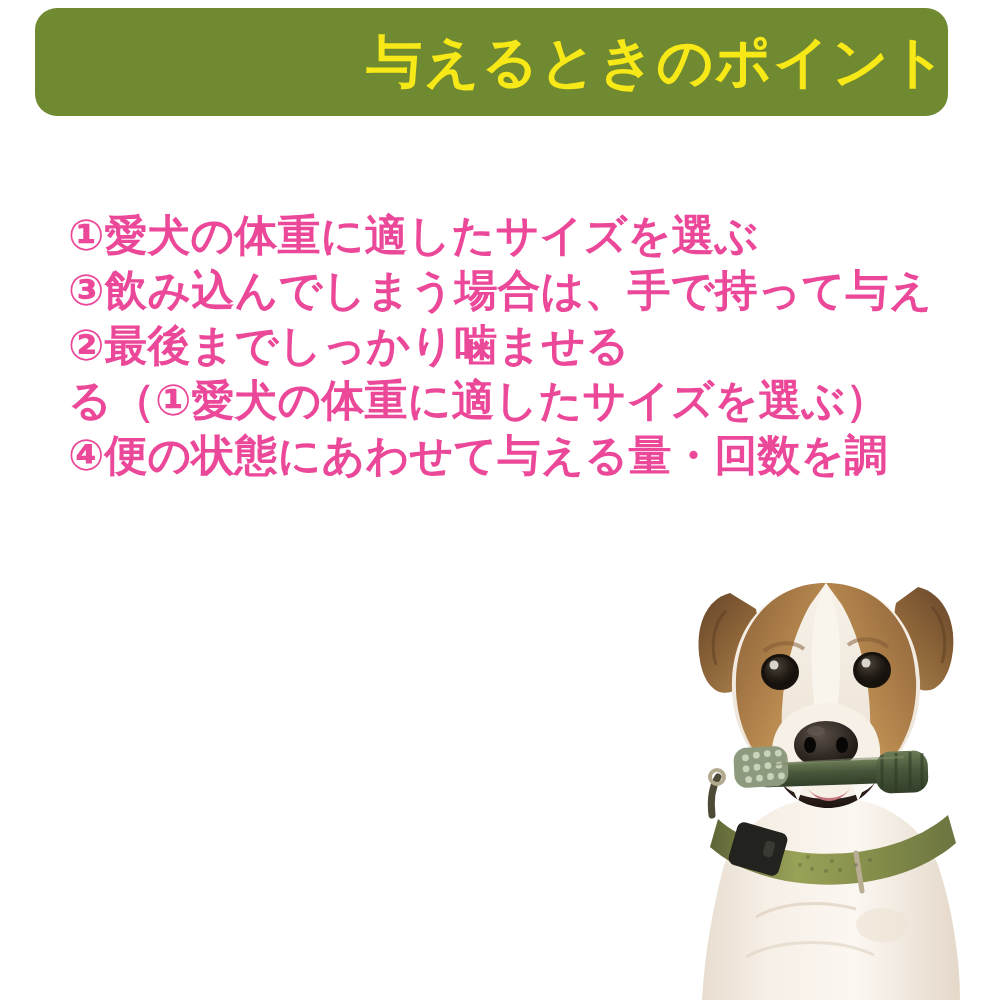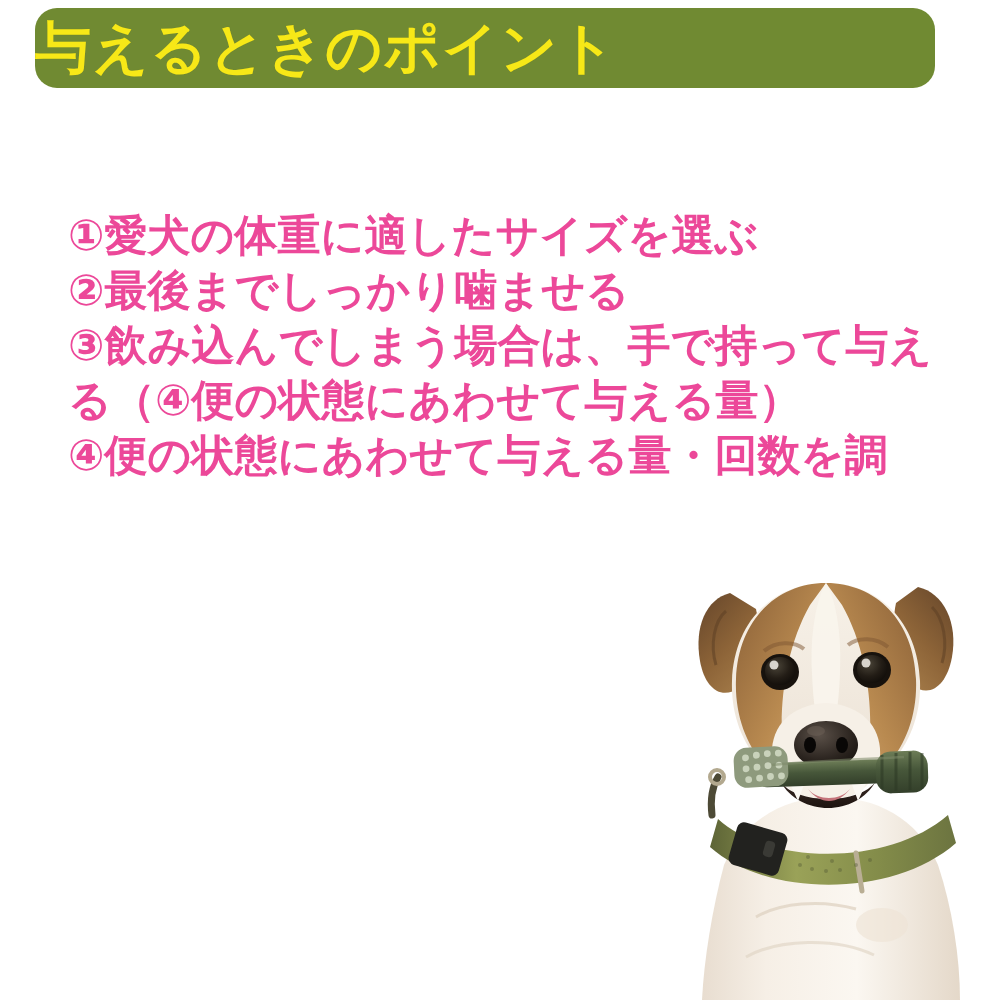--- a/index.html
+++ b/index.html
@@ -15,26 +15,27 @@
     overflow: hidden;
     font-family: "Liberation Sans", "DejaVu Sans", sans-serif;
   }
 
   
   #header-banner {
     position: absolute;
     left: 35px;
     top: 8px;
     width: 900px;
-    height: 80px;
+    height: 108px;
     background: #708a32;
     border-radius: 22px;
     display: flex;
     align-items: center;
-    justify-content: flex-start;
+    justify-content: flex-end;
+    padding-left: 13px;
   }
   #header-title {
     color: #f7e817;
     font-size: 56px;
     font-weight: bold;
     letter-spacing: 1px;
     line-height: 1;
     white-space: nowrap;
     text-shadow: 0 0 1px rgba(0,0,0,0.10);
   }
@@ -70,23 +71,23 @@
 <body>
 
 <div id="page">
 
   <div id="header-banner">
     <span id="header-title">与えるときのポイント</span>
   </div>
 
   <div id="points-list">
     <div class="point-line">①愛犬の体重に適したサイズを選ぶ</div>
+    <div class="point-line">③飲み込んでしまう場合は、手で持って与え</div>
     <div class="point-line">②最後までしっかり噛ませる</div>
-    <div class="point-line">③飲み込んでしまう場合は、手で持って与え</div>
-    <div class="point-line">る（④便の状態にあわせて与える量）</div>
+    <div class="point-line">る（①愛犬の体重に適したサイズを選ぶ）</div>
     <div class="point-line">④便の状態にあわせて与える量・回数を調</div>
   </div>
 
   <div id="dog-photo">
     <svg width="340" height="435" viewBox="0 0 340 435" xmlns="http://www.w3.org/2000/svg">
       <defs>
         <linearGradient id="bodyFur" x1="0" y1="0" x2="1" y2="0">
           <stop offset="0%" stop-color="#e8ddd0"></stop>
           <stop offset="25%" stop-color="#f6efe6"></stop>
           <stop offset="60%" stop-color="#fbf7f1"></stop>

